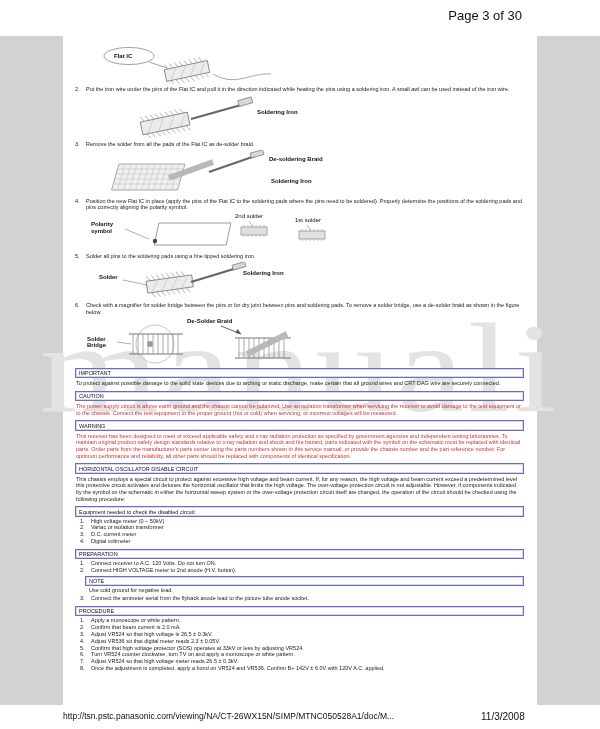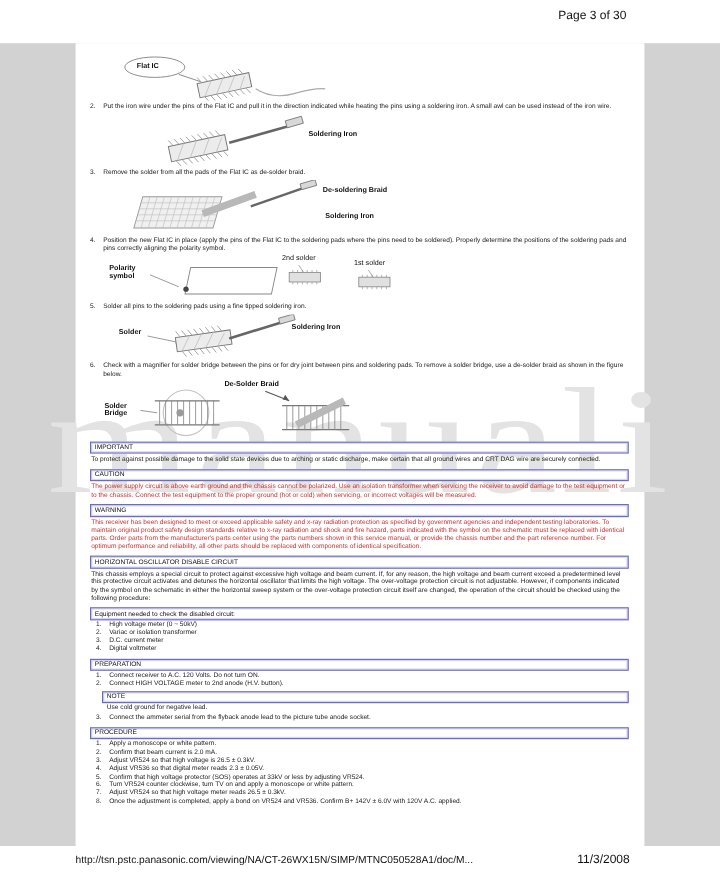--- a/index.html
+++ b/index.html
@@ -6,21 +6,21 @@
   html,body { width:600px; height:729px; }
   body { position:relative; background:#ffffff; font-family:"Liberation Sans",sans-serif; overflow:hidden; }
 
   .gray-band { position:absolute; top:36px; left:0; width:600px; height:669px; background:#d2d2d2; z-index:0; }
   .page-bg   { position:absolute; top:36px; left:63px; width:474px; height:669px; background:#ffffff; z-index:1; }
   .watermark { position:absolute; top:306px; left:0; width:600px; text-align:center;
                font-family:"Liberation Serif",serif; font-size:126px; line-height:1;
                color:#e3e3e3; letter-spacing:3px; z-index:2; transform:scaleX(1.22);
                transform-origin:center; pointer-events:none; }
 
-  .page-indicator { position:absolute; top:8px; right:78px; font-size:10px; color:#111; z-index:4;margin-left:47px; }
+  .page-indicator { position:absolute; top:8px; right:78px; font-size:13px; color:#111; z-index:4;margin-left:47px; }
   .footer-url  { position:absolute; left:63px; top:711px; font-size:8.5px; color:#111; z-index:4; }
   .footer-date { position:absolute; left:481px; top:711px; font-size:10px; color:#111; z-index:4; }
 
   .page-content { position:absolute; top:36px; left:63px; width:474px; height:669px; z-index:3;
                   padding:10px 13px 0 12px; overflow:hidden; color:#222; }
 
   .step { display:flex; gap:3px; font-size:5.5px; line-height:6.8px; margin:2px 0 2px 0; }
   .step .n { width:8px; flex:none; }
   .step .t { flex:1; }
 

